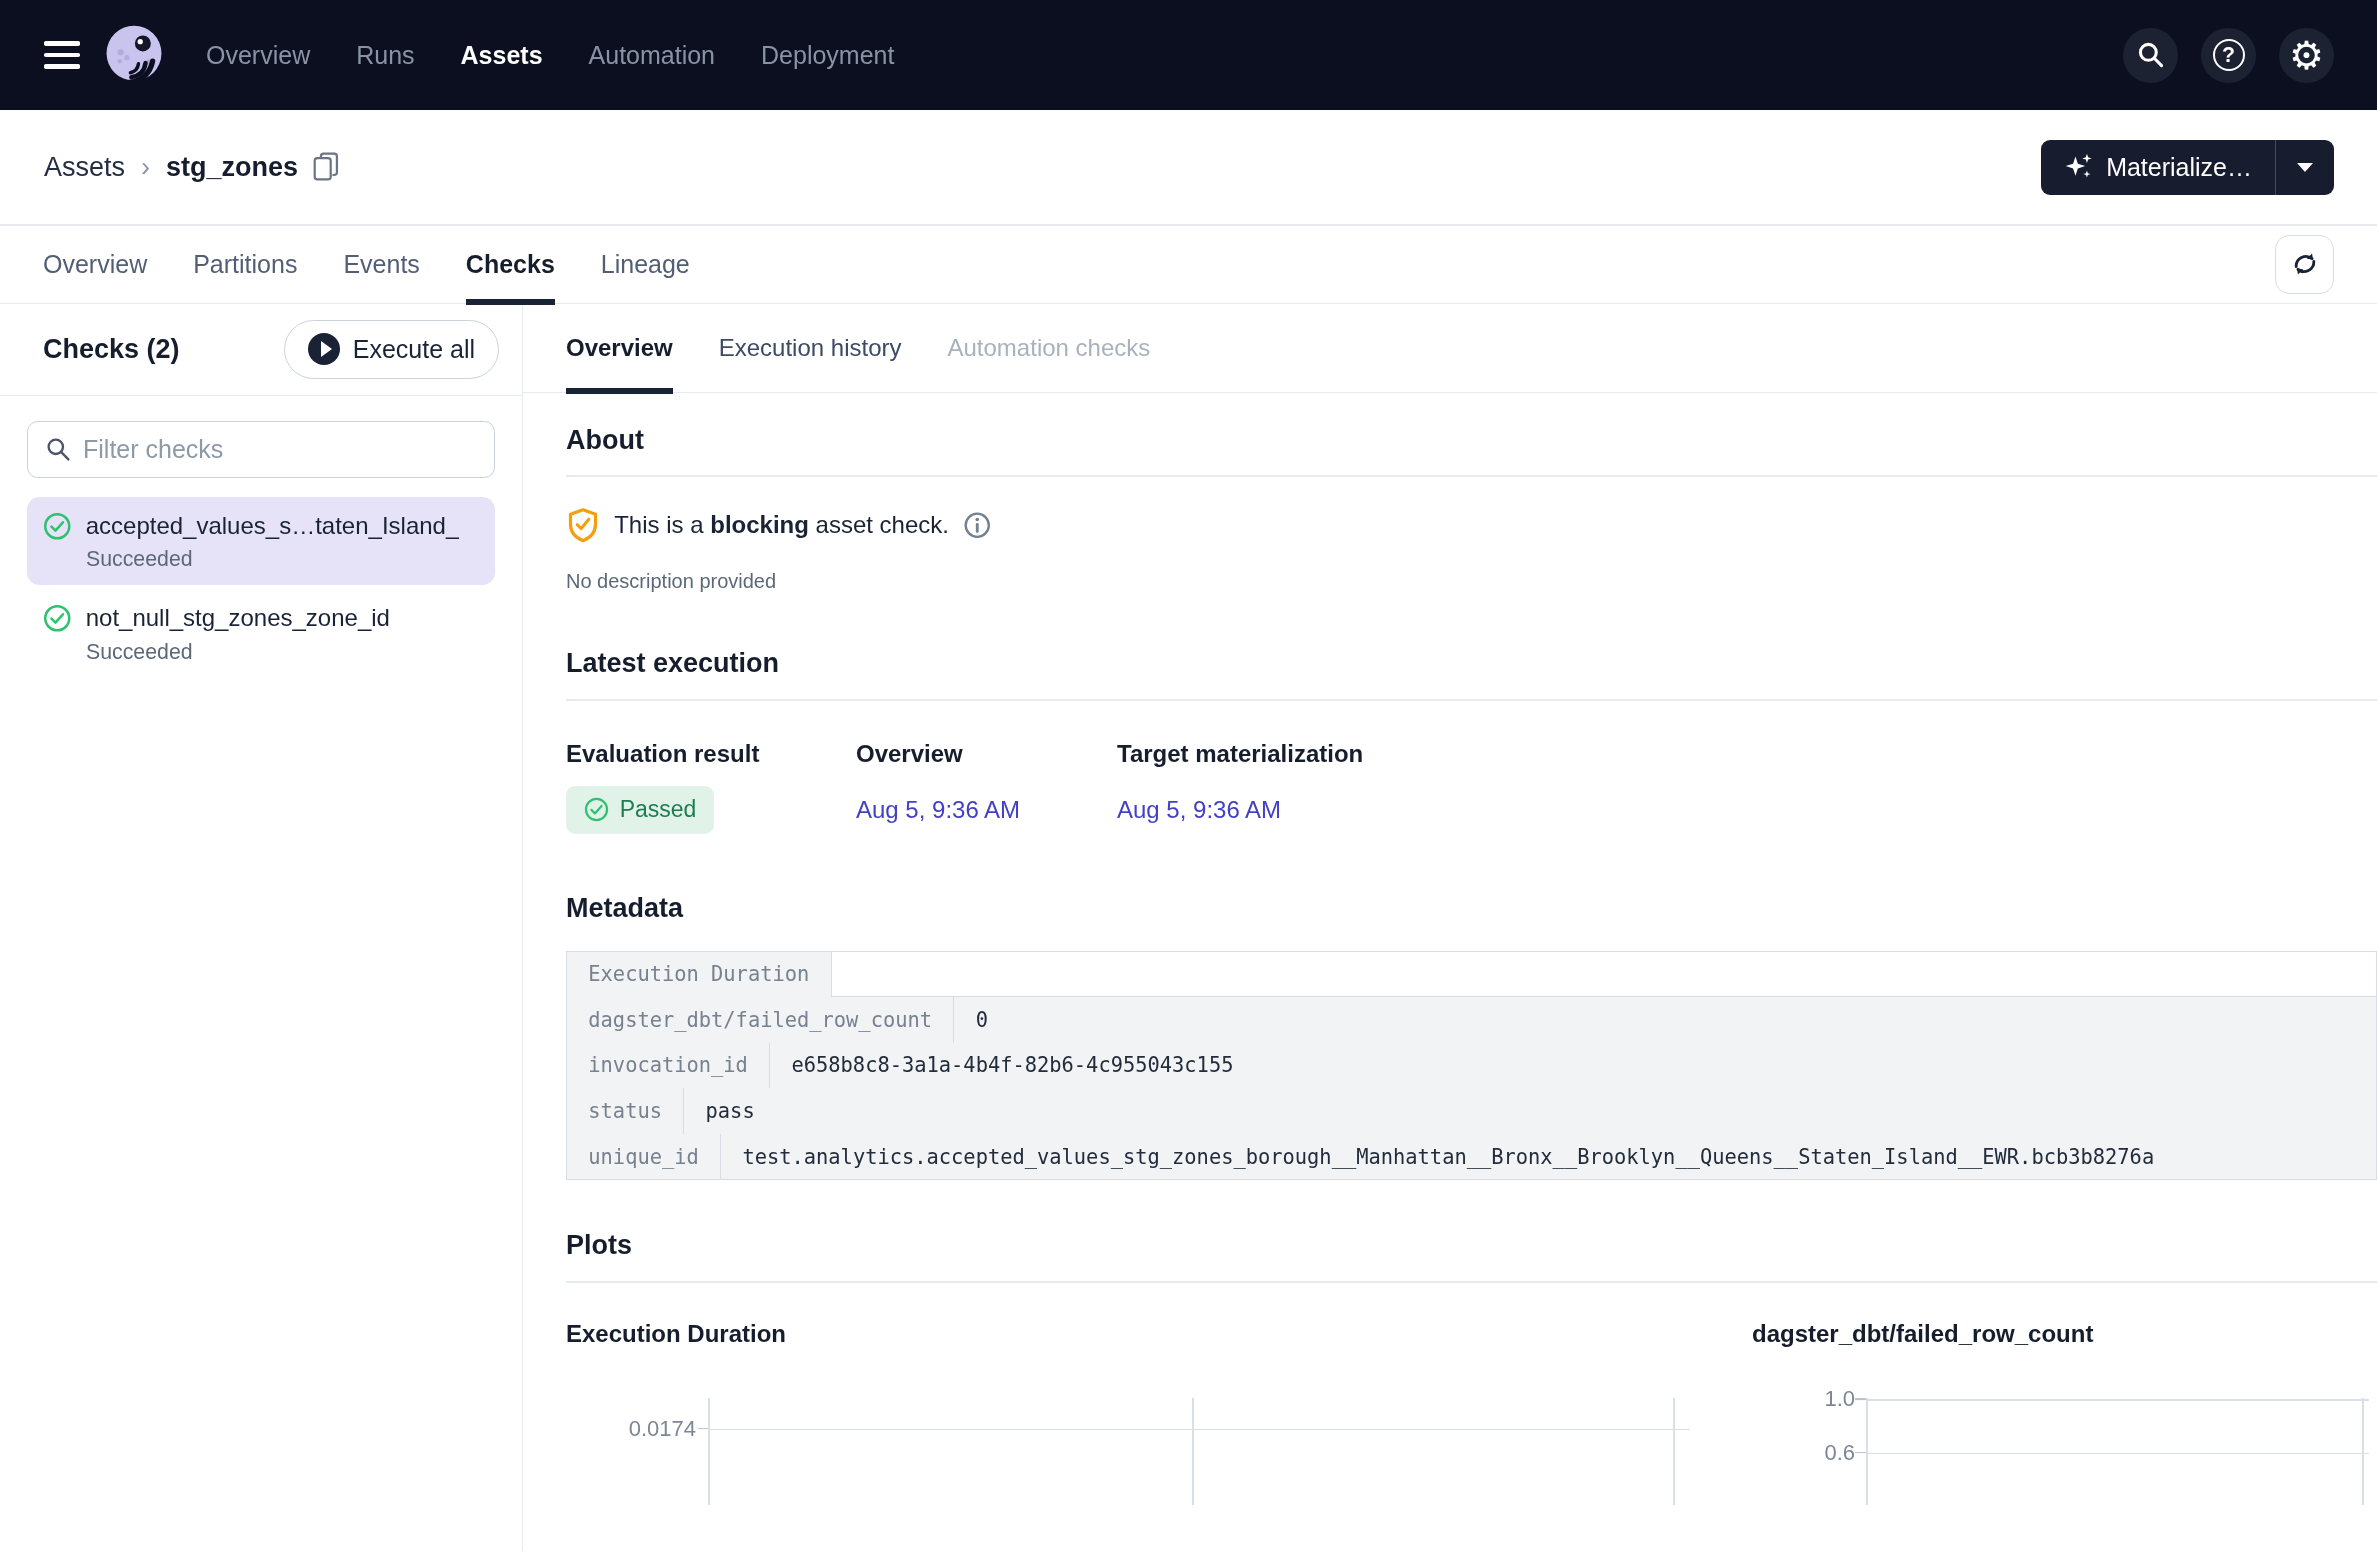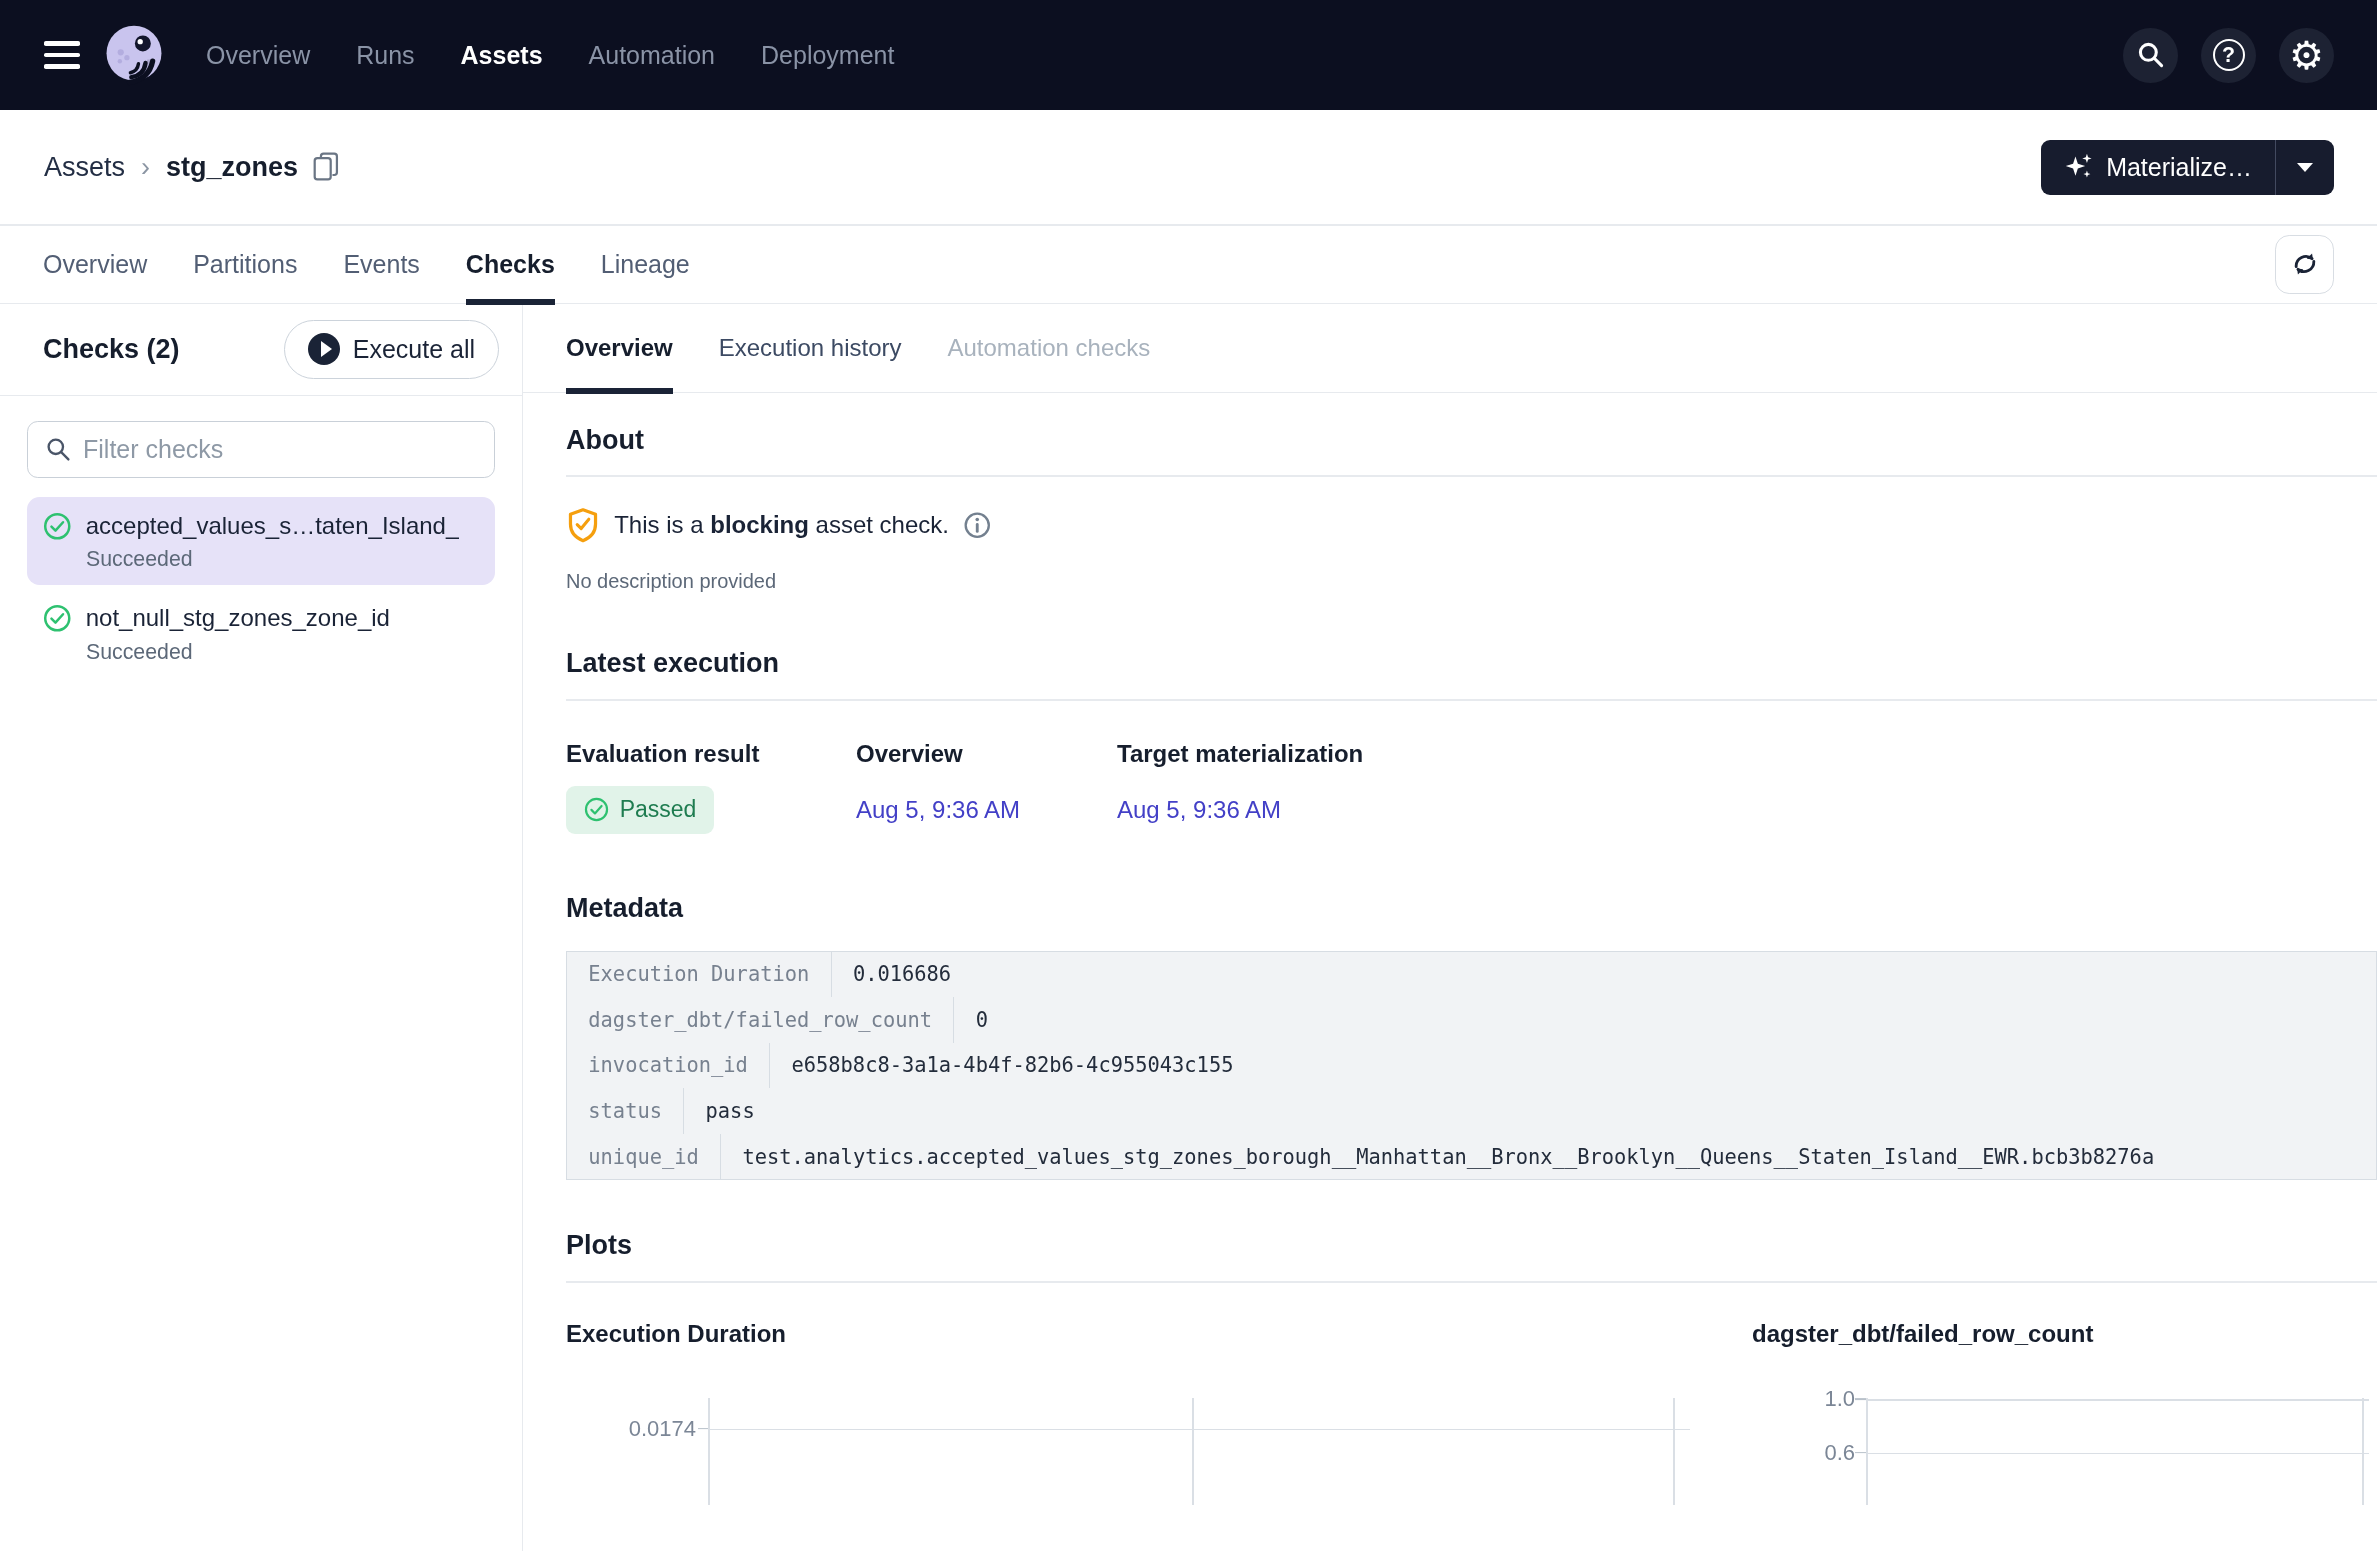--- a/index.html
+++ b/index.html
@@ -286,21 +286,20 @@
             </span>
           </div>
           <div class="ts-link">Aug 5, 9:36 AM</div>
           <div class="ts-link">Aug 5, 9:36 AM</div>
         </div>
 
         <div class="section-h" style="margin-top:59px;">Metadata</div>
         <div class="meta-table">
           <div class="meta-row">
             <div class="meta-key">Execution Duration</div>
-            <div class="meta-val">0.016686</div>
           </div>
           <div class="meta-row">
             <div class="meta-key">dagster_dbt/failed_row_count</div>
             <div class="meta-val">0</div>
           </div>
           <div class="meta-row">
             <div class="meta-key">invocation_id</div>
             <div class="meta-val">e658b8c8-3a1a-4b4f-82b6-4c955043c155</div>
           </div>
           <div class="meta-row">

